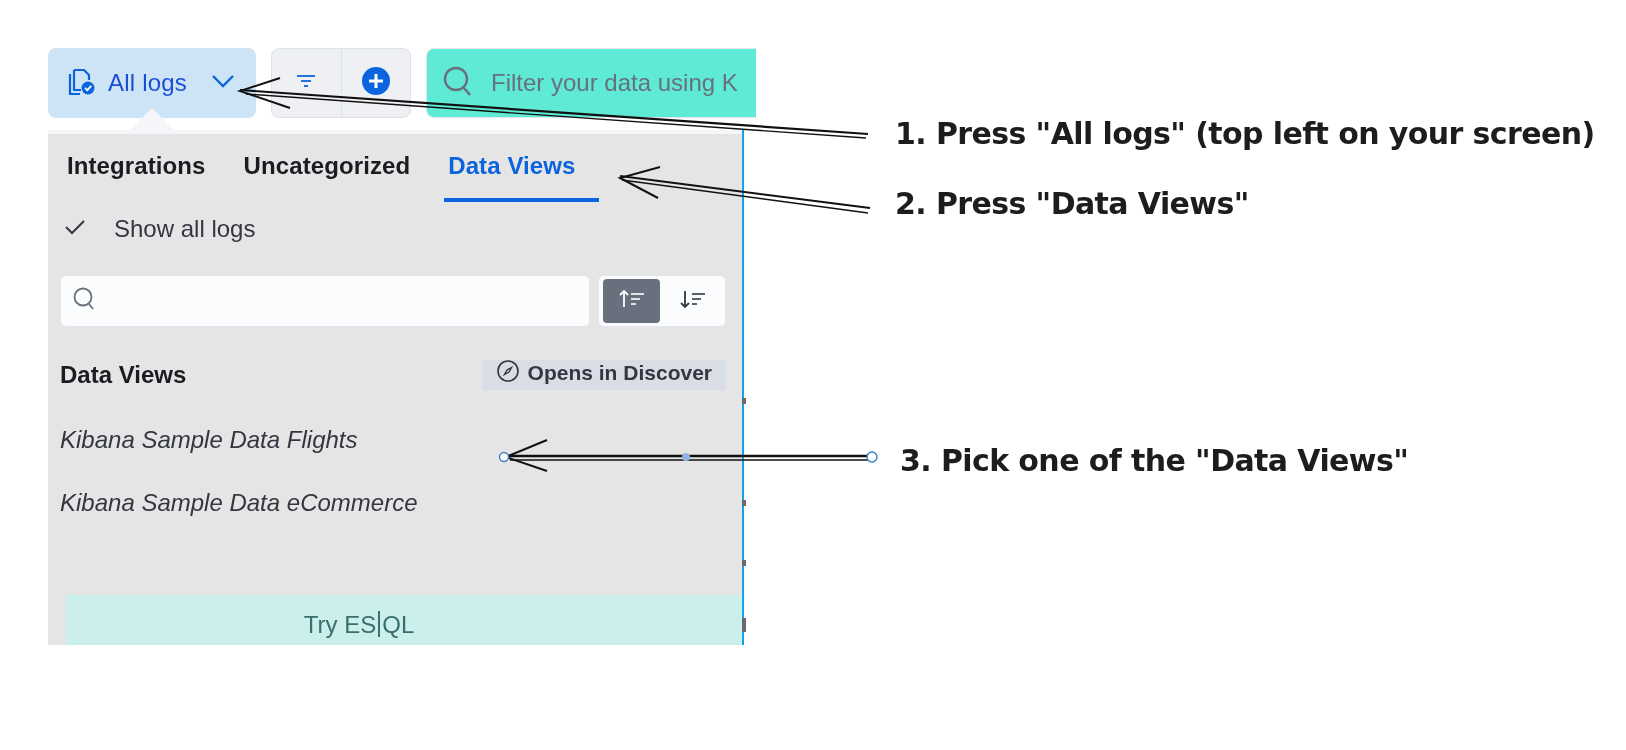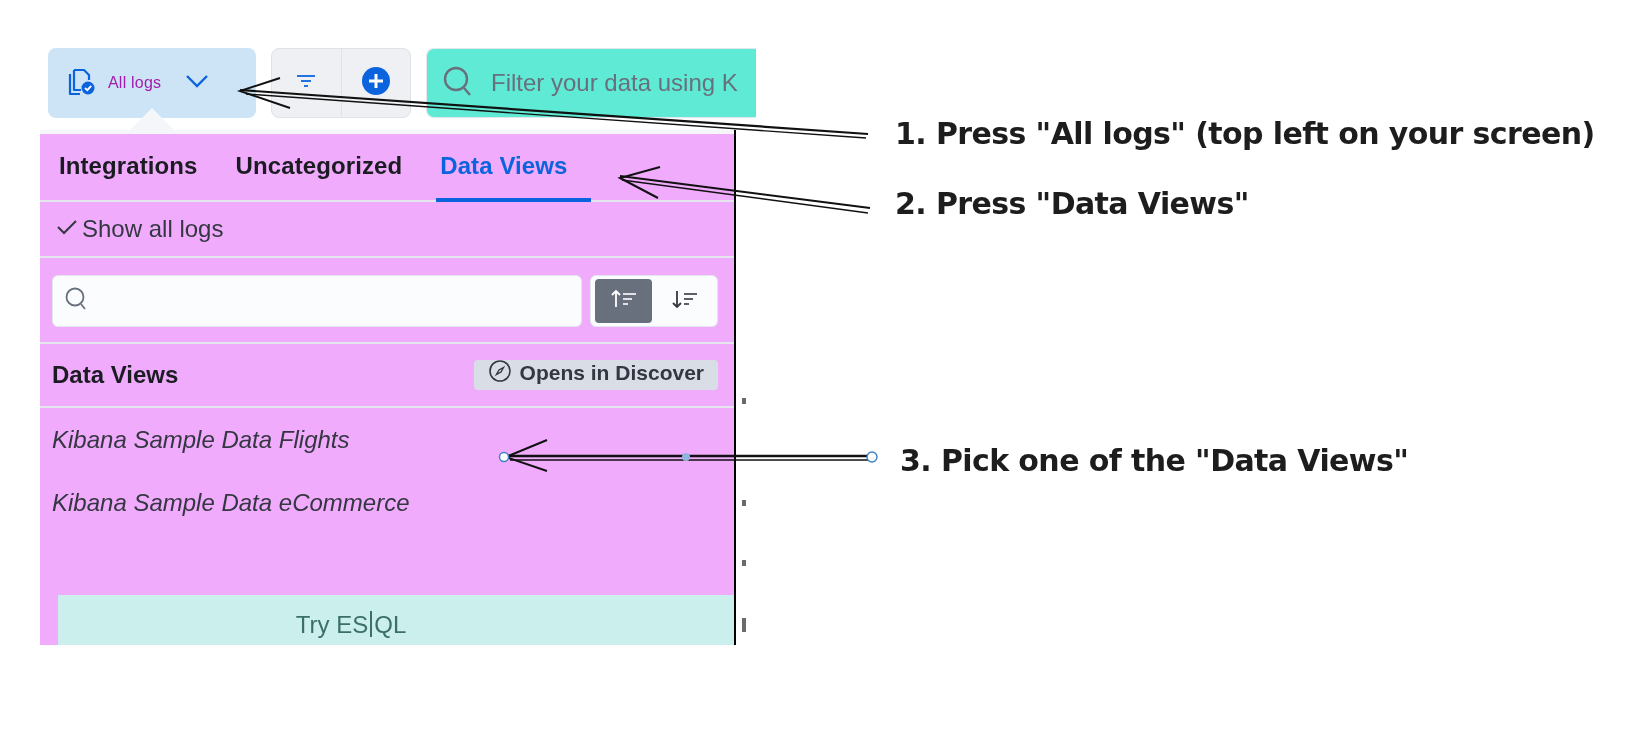--- a/index.html
+++ b/index.html
@@ -10,21 +10,21 @@
     .stage { position: relative; width: 1626px; height: 750px; }
 
     
     .topbar { position: absolute; left: 48px; top: 48px; height: 70px; display: flex; }
     .selector-btn {
       position: absolute; left: 0; top: 0; width: 208px; height: 70px;
       background: #cce4f5; border-radius: 8px;
       display: flex; align-items: center; padding-left: 20px; gap: 12px;
       color: #0b64dd; cursor: pointer;
     }
-    .selector-btn .label { font-size: 16px; font-weight: 500; color: #a21caf; letter-spacing: 0.2px; }
+    .selector-btn .label { font-size: 24px; font-weight: 500; color: #1d4ed8; letter-spacing: 0.2px; }
     .selector-btn .chev { margin-left: 12px; }
     .filter-group {
       position: absolute; left: 223px; top: 0; width: 140px; height: 70px;
       background: #eef0f3; border: 1px solid #dfe2e8; border-radius: 8px;
       display: flex;
     }
     .filter-group .seg { flex: 1; display: flex; align-items: center; justify-content: center; cursor: pointer; }
     .filter-group .seg + .seg { border-left: 1px solid #dfe2e8; }
     .query-bar {
       position: absolute; left: 378px; top: 0; width: 330px; height: 70px;
@@ -40,36 +40,36 @@
 
     
     .caret {
       position: absolute; left: 130px; top: 108px; width: 0; height: 0;
       border-left: 22px solid transparent; border-right: 22px solid transparent;
       border-bottom: 22px solid #f4f6f9;
     }
 
     
     .popover {
-      position: absolute; left: 40px; top: 130px; width: 696px; height: 515px;
-      background: #f0abfc; border-right: 2px solid #000000; overflow: hidden;
+      position: absolute; left: 48px; top: 130px; width: 696px; height: 515px;
+      background: #e5e5e5; border-right: 2px solid #0ea5e9; overflow: hidden;
     }
     .popover .topstrip { position: absolute; left: 0; top: 0; right: 0; height: 4px; background: #f4f6f9; }
     .tabs { position: absolute; left: 0; top: 4px; right: 0; height: 68px; border-bottom: 2px solid #e3e6eb; display: flex; }
     .tab {
       position: relative; font-size: 24px; font-weight: 700; color: #1a1c21;
       padding: 18px 19px 0 19px; cursor: pointer; letter-spacing: 0.1px;
     }
     .tab.active { color: #0b64dd; }
     .tab.active::after {
       content: ""; position: absolute; left: 15px; right: -4px; bottom: -2px; height: 4px; background: #0b64dd;
     }
     .show-all {
       position: absolute; left: 0; top: 72px; right: 0; height: 56px;
-      border-bottom: 2px solid #e3e6eb; display: flex; align-items: center; padding-left: 16px; gap: 4px; cursor: pointer;
+      border-bottom: 2px solid #e3e6eb; display: flex; align-items: center; padding-left: 16px; gap: 28px; cursor: pointer;
     }
     .show-all .txt { font-size: 24px; color: #343741; }
 
     .search-row { position: absolute; left: 12px; top: 145px; right: 16px; height: 52px; display: flex; gap: 8px; }
     .search-field {
       width: 531px; height: 52px; border: 1px solid #e3e6eb; border-radius: 6px; background: #fbfcfd;
       display: flex; align-items: center; padding-left: 12px;
     }
     .search-field input {
       border: none; outline: none; background: transparent; flex: 1; height: 100%; margin-left: 12px;

